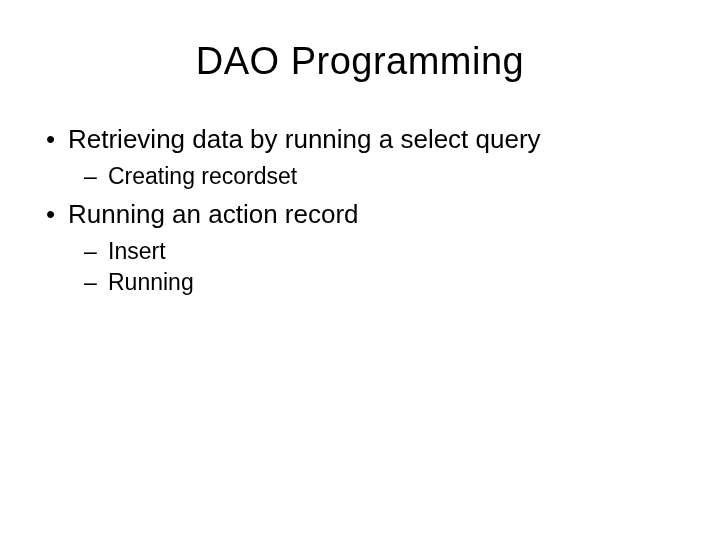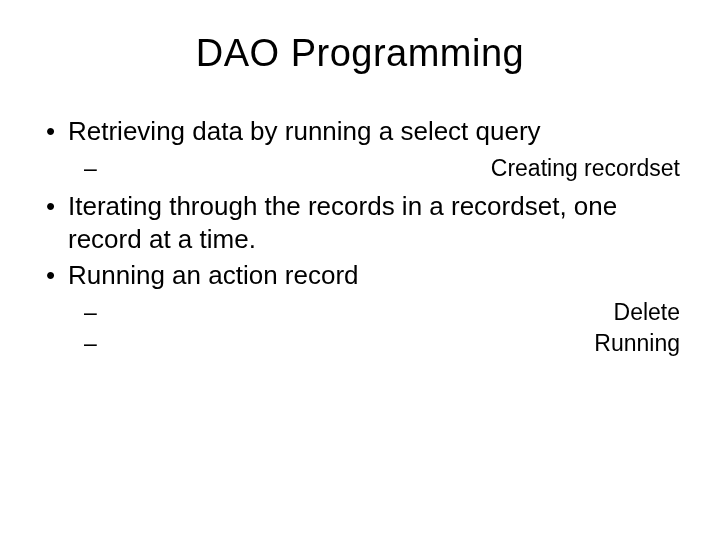--- a/index.html
+++ b/index.html
@@ -13,21 +13,21 @@
     }
     .slide {
       width: 100%;
       height: 100%;
       padding: 20px 40px 20px 40px;
     }
     .title {
       text-align: center;
       font-size: 38px;
       font-weight: normal;
-      margin-top: 12px;
+      margin-top: 20px;
       margin-bottom: 40px;
       letter-spacing: 0.5px;
     }
     .bullets {
       list-style: none;
       font-size: 26px;
       line-height: 1.25;
       margin-top: 16px;
     }
     .bullets > li {
@@ -45,21 +45,20 @@
     .sub {
       list-style: none;
       font-size: 23px;
       margin-top: 6px;
       margin-bottom: 8px;
     }
     .sub > li {
       position: relative;
       padding-left: 40px;
       margin-bottom: 2px;
-      text-align: right;
     }
     .sub > li::before {
       content: "–";
       position: absolute;
       left: 16px;
       top: 0;
       font-size: 23px;
     }
   </style>
 </head>
@@ -68,23 +67,20 @@
 <div class="slide">
   <h1 class="title">DAO Programming</h1>
   <ul class="bullets">
     <li>
       <span>Retrieving data by running a select query</span>
       <ul class="sub">
         <li>Creating recordset</li>
       </ul>
     </li>
     <li>
-      <span>Iterating through the records in a recordset, one record at a time.</span>
-    </li>
-    <li>
       <span>Running an action record</span>
       <ul class="sub">
-        <li>Delete</li>
+        <li>Insert</li>
         <li>Running</li>
       </ul>
     </li>
   </ul>
 </div>
 
 </body></html>

